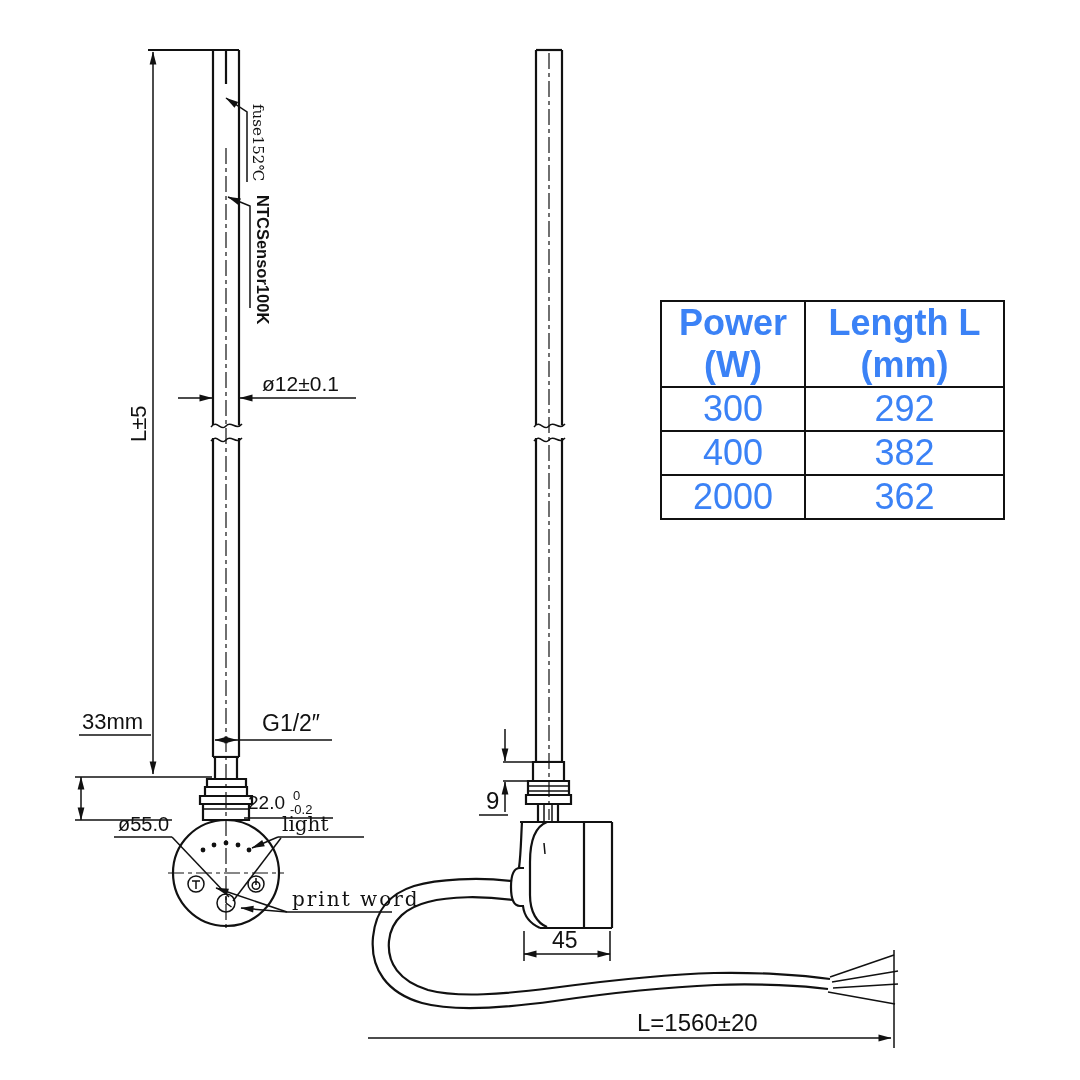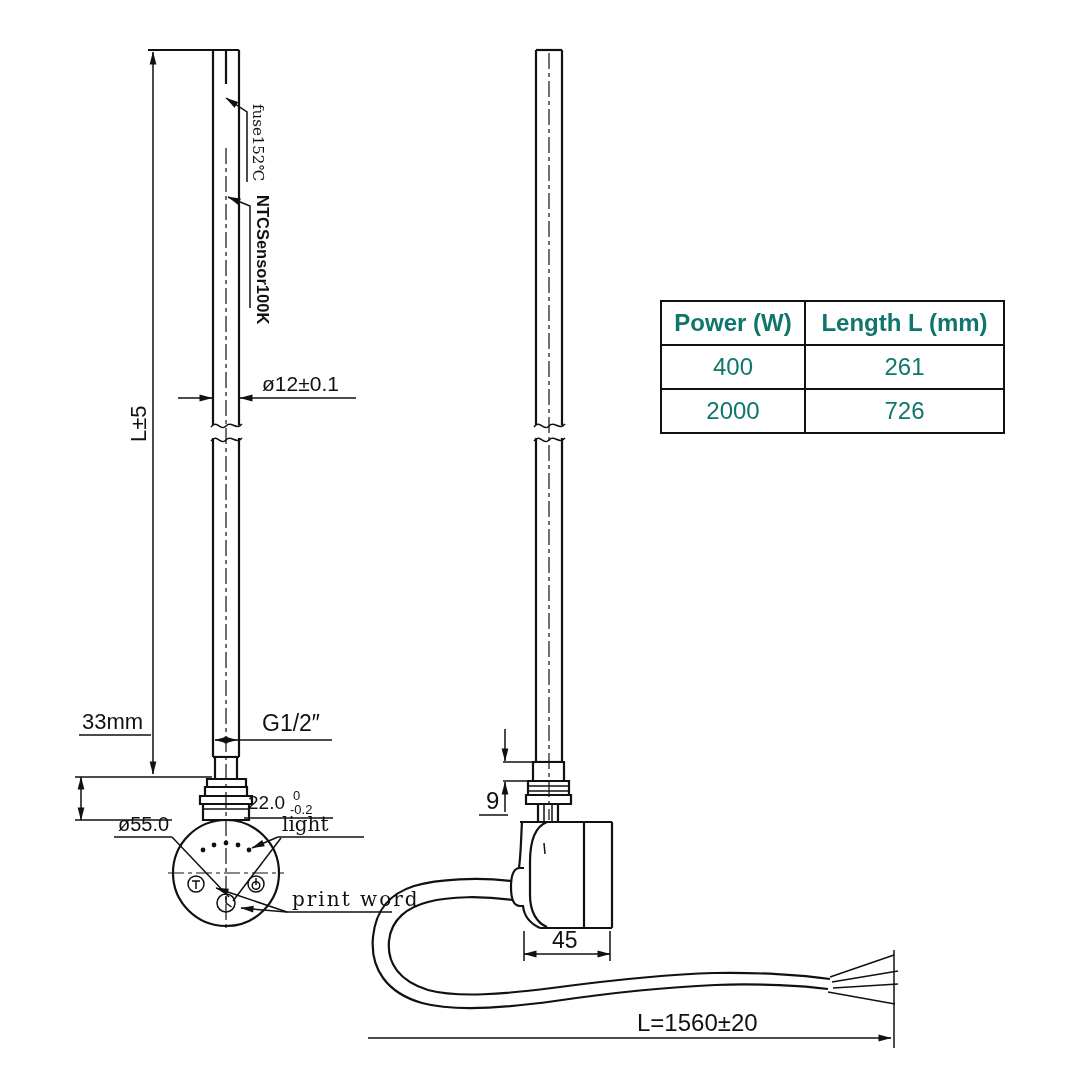--- a/index.html
+++ b/index.html
@@ -11,22 +11,22 @@
   .outline-f{stroke:#111;stroke-width:2.2;fill:#fff;}
   .thin{stroke:#111;stroke-width:1.5;fill:none;}
   .dim{stroke:#111;stroke-width:1.5;fill:none;}
   .cl{stroke:#111;stroke-width:1.2;fill:none;stroke-dasharray:16 4 4 4;}
   .txt{fill:#111;font-family:"Liberation Sans",sans-serif;}
   .sertxt{fill:#111;font-family:"DejaVu Serif",serif;}
   .mask{fill:#fff;stroke:none;}
   
   #spec-table{position:absolute;left:660px;top:300px;width:345px;border-collapse:collapse;
               background:#fff;table-layout:fixed;}
-  #spec-table th,#spec-table td{border:2.5px solid #111;text-align:center;color:#0f766e;
-              font-family:"Liberation Sans",sans-serif;font-size:24px;padding:0;}
+  #spec-table th,#spec-table td{border:2.5px solid #111;text-align:center;color:#3b82f6;
+              font-family:"Liberation Sans",sans-serif;font-size:36px;padding:0;}
   #spec-table th{font-weight:bold;height:42px;}
   #spec-table td{height:42px;font-weight:normal;}
   #spec-table col.c1{width:42%;} #spec-table col.c2{width:58%;}
 </style>
 </head>
 <body>
 
 <div id="stage">
 
 <svg width="1080" height="1080" viewBox="0 0 1080 1080">
@@ -226,23 +226,27 @@
         <col class="c2">
       </colgroup>
   <thead>
     <tr>
       <th>Power (W)</th>
       <th>Length L (mm)</th>
     </tr>
   </thead>
   <tbody>
     <tr>
+      <td>300</td>
+      <td>292</td>
+    </tr>
+    <tr>
       <td>400</td>
-      <td>261</td>
+      <td>382</td>
     </tr>
     <tr>
       <td>2000</td>
-      <td>726</td>
+      <td>362</td>
     </tr>
   </tbody>
 </table>
 
 </div>
 
 </body></html>

